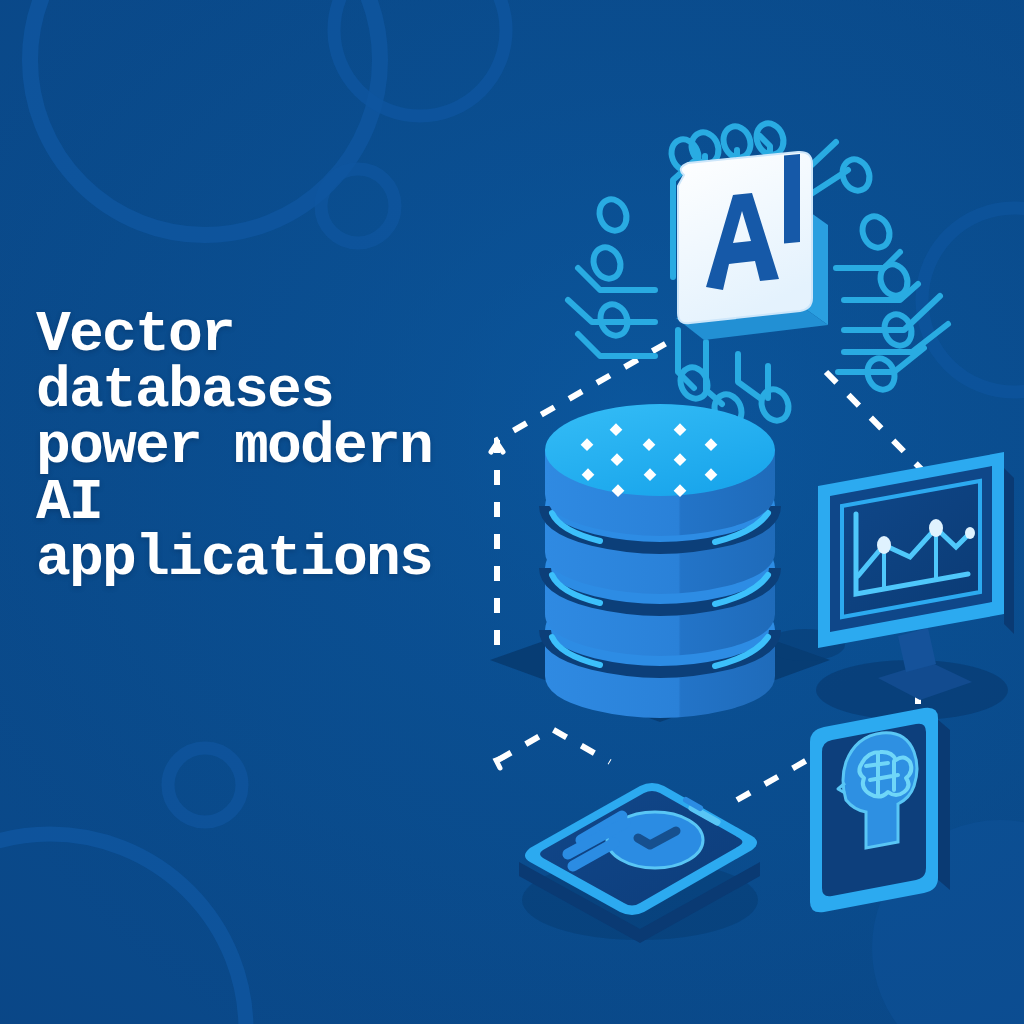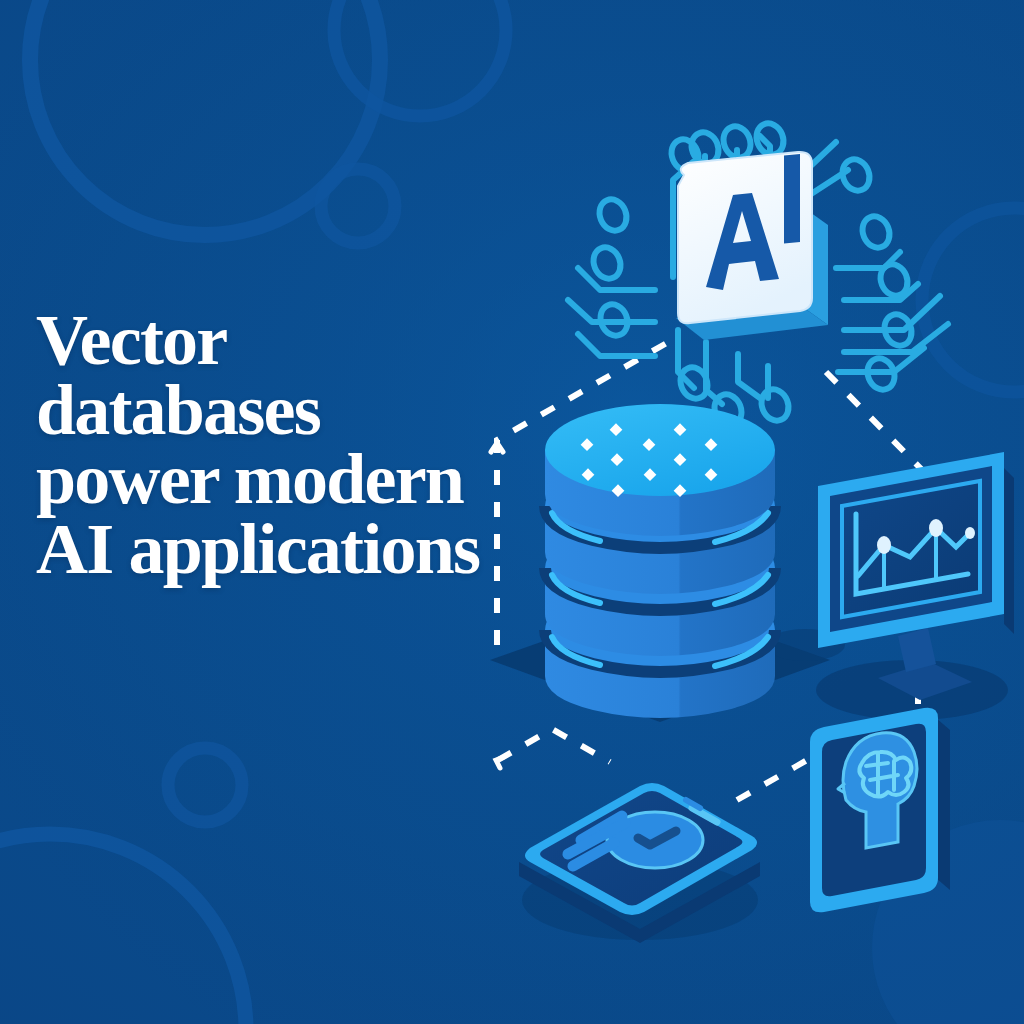--- a/index.html
+++ b/index.html
@@ -16,26 +16,26 @@
     background: radial-gradient(ellipse 120% 100% at 62% 42%, #0a5296 0%, #0a4c8d 45%, #0a4383 100%);
     font-family: "Liberation Sans", sans-serif;
     -webkit-font-smoothing: antialiased;
   }
   #bg-rings { position: absolute; inset: 0; width: 1024px; height: 1024px; }
   #art { position: absolute; inset: 0; width: 1024px; height: 1024px; }
 
   .headline {
     position: absolute;
     left: 36px;
-    top: 258px;
+    top: 268px;
     width: 470px;
     color: #ffffff;
-    font-family: Liberation Serif, serif;
+    font-family: Liberation Mono, monospace;
     font-weight: bold;
-    font-size: 72px;
+    font-size: 58px;
     line-height: 0.965;
     letter-spacing: -1.8px;
     text-shadow: 0 2px 5px rgba(2,32,68,0.30);
     white-space: pre-line;
     -webkit-font-smoothing: antialiased;
   }
 </style>
 </head>
 <body>
 

